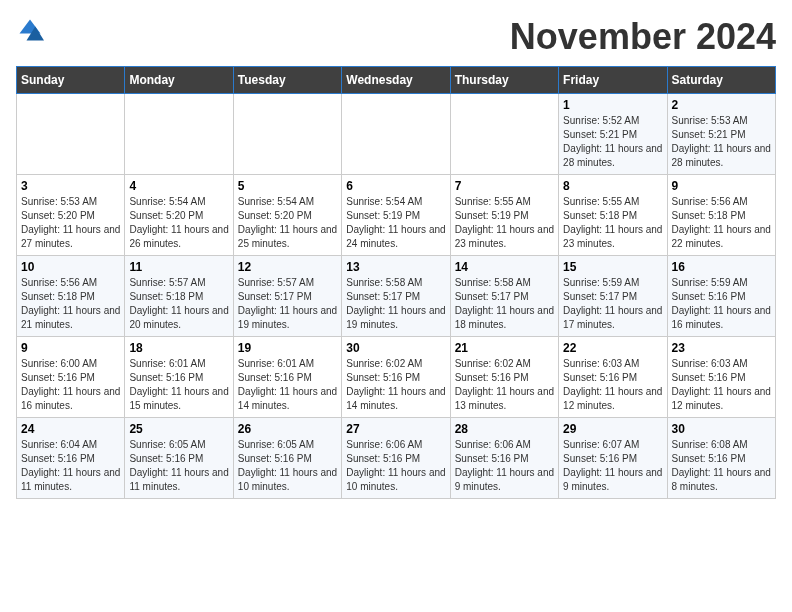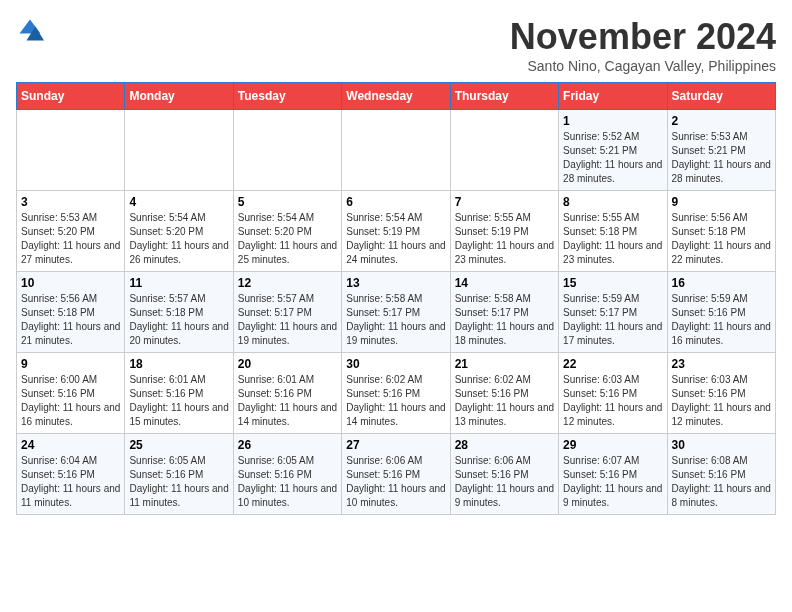--- a/index.html
+++ b/index.html
@@ -44,21 +44,21 @@
     .location {
       font-size: 14px;
       color: #555;
     }
     .calendar-table {
       width: 100%;
       border-collapse: collapse;
       font-size: 11px;
     }
     .calendar-table thead th {
-      background: #ef4444;
+      background: #404040;
       color: #fff;
       padding: 6px 4px;
       text-align: left;
       font-size: 12px;
       font-weight: bold;
       border: 1px solid #2a7acd;
     }
     .calendar-table tbody td {
       border: 1px solid #ccc;
       vertical-align: top;
@@ -93,21 +93,20 @@
 
 <div class="header">
   <div class="logo">
     <svg class="logo-icon" viewBox="0 0 32 32">
       <polygon points="16,4 28,20 4,20" fill="#2a7acd"></polygon>
       <polygon points="22,12 32,28 12,28" fill="#1a5fa0"></polygon>
     </svg>
   </div>
   <div class="title-section">
     <div class="month-title">November 2024</div>
-    <div class="location">Santo Nino, Cagayan Valley, Philippines</div>
   </div>
 </div>
 
 <table class="calendar-table">
   <thead>
     <tr>
     <th>Sunday</th>
         <th>Monday</th>
         <th>Tuesday</th>
         <th>Wednesday</th>
@@ -231,21 +230,21 @@
 Sunset: 5:16 PM
 Daylight: 11 hours and 16 minutes.</div>
         </td>
         <td>
           <span class="day-number">18</span>
           <div class="day-info" style="white-space: pre-line;">Sunrise: 6:01 AM
 Sunset: 5:16 PM
 Daylight: 11 hours and 15 minutes.</div>
         </td>
         <td>
-          <span class="day-number">20</span>
+          <span class="day-number">19</span>
           <div class="day-info" style="white-space: pre-line;">Sunrise: 6:01 AM
 Sunset: 5:16 PM
 Daylight: 11 hours and 14 minutes.</div>
         </td>
         <td>
           <span class="day-number">30</span>
           <div class="day-info" style="white-space: pre-line;">Sunrise: 6:02 AM
 Sunset: 5:16 PM
 Daylight: 11 hours and 14 minutes.</div>
         </td>

